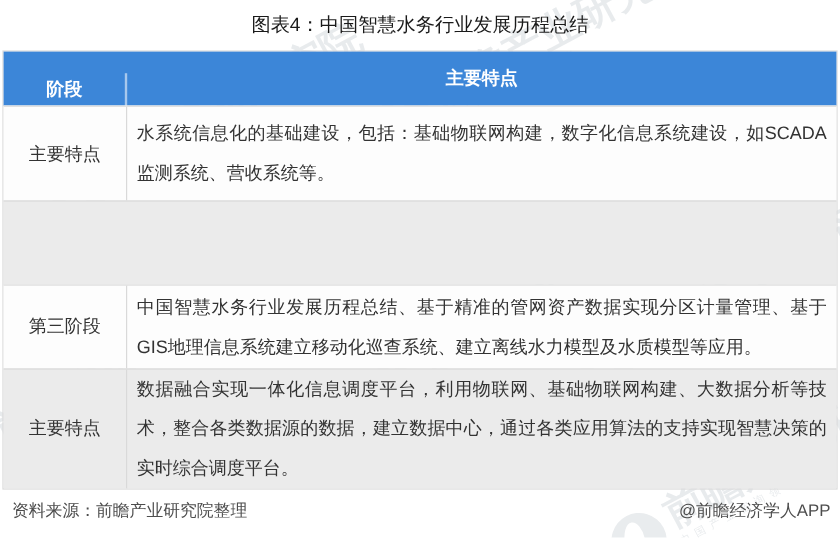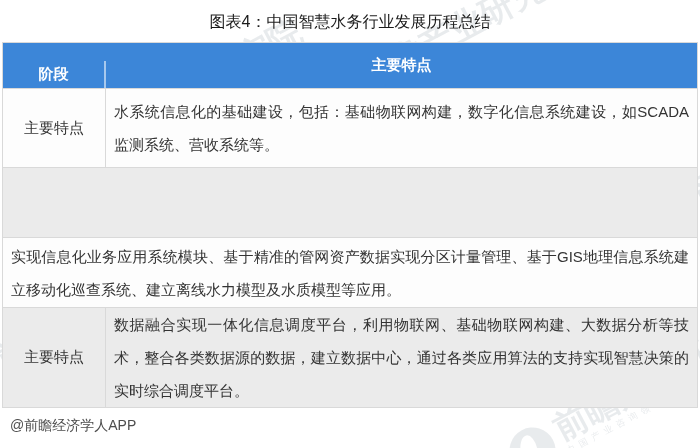--- a/index.html
+++ b/index.html
@@ -205,31 +205,33 @@
       <div class="cell-stage">主要特点</div>
       <div class="cell-feat">
         <div class="feat-text">水系统信息化的基础建设，包括：基础物联网构建，数字化信息系统建设，如SCADA监测系统、营收系统等。</div>
       </div>
     </div>
 
     <div class="row body alt r2">
     </div>
 
     <div class="row body r3">
+      <div class="cell-stage">第三阶段</div>
       <div class="cell-feat">
-        <div class="feat-text">实现信息化业务应用系统模块、基于精准的管网资产数据实现分区计量管理、基于GIS地理信息系统建立移动化巡查系统、建立离线水力模型及水质模型等应用。</div>
+        <div class="feat-text">中国智慧水务行业发展历程总结、基于精准的管网资产数据实现分区计量管理、基于GIS地理信息系统建立移动化巡查系统、建立离线水力模型及水质模型等应用。</div>
       </div>
     </div>
 
     <div class="row body alt r4">
       <div class="cell-stage">主要特点</div>
       <div class="cell-feat">
         <div class="feat-text">数据融合实现一体化信息调度平台，利用物联网、基础物联网构建、大数据分析等技术，整合各类数据源的数据，建立数据中心，通过各类应用算法的支持实现智慧决策的实时综合调度平台。</div>
       </div>
     </div>
 
   </div>
 
   <div class="footer">
+    <span>资料来源：前瞻产业研究院整理</span>
     <span>@前瞻经济学人APP</span>
   </div>
 
 </div>
 
 </body></html>

